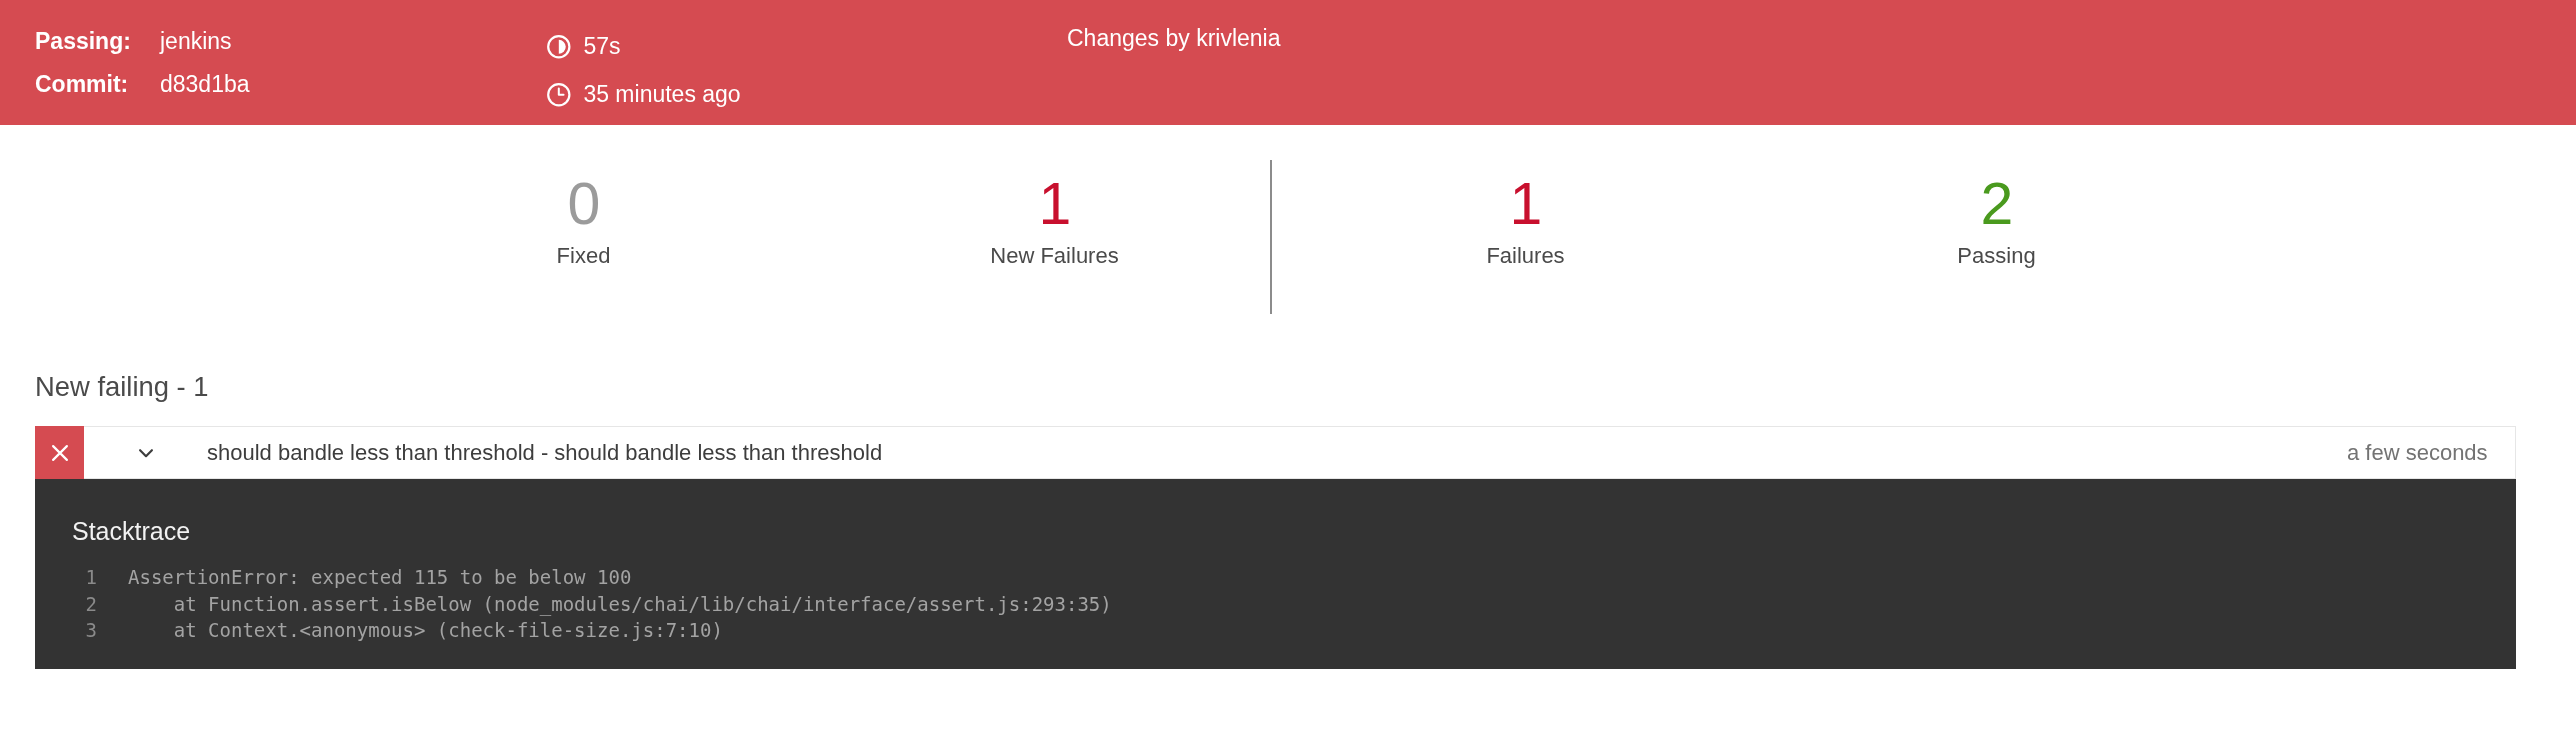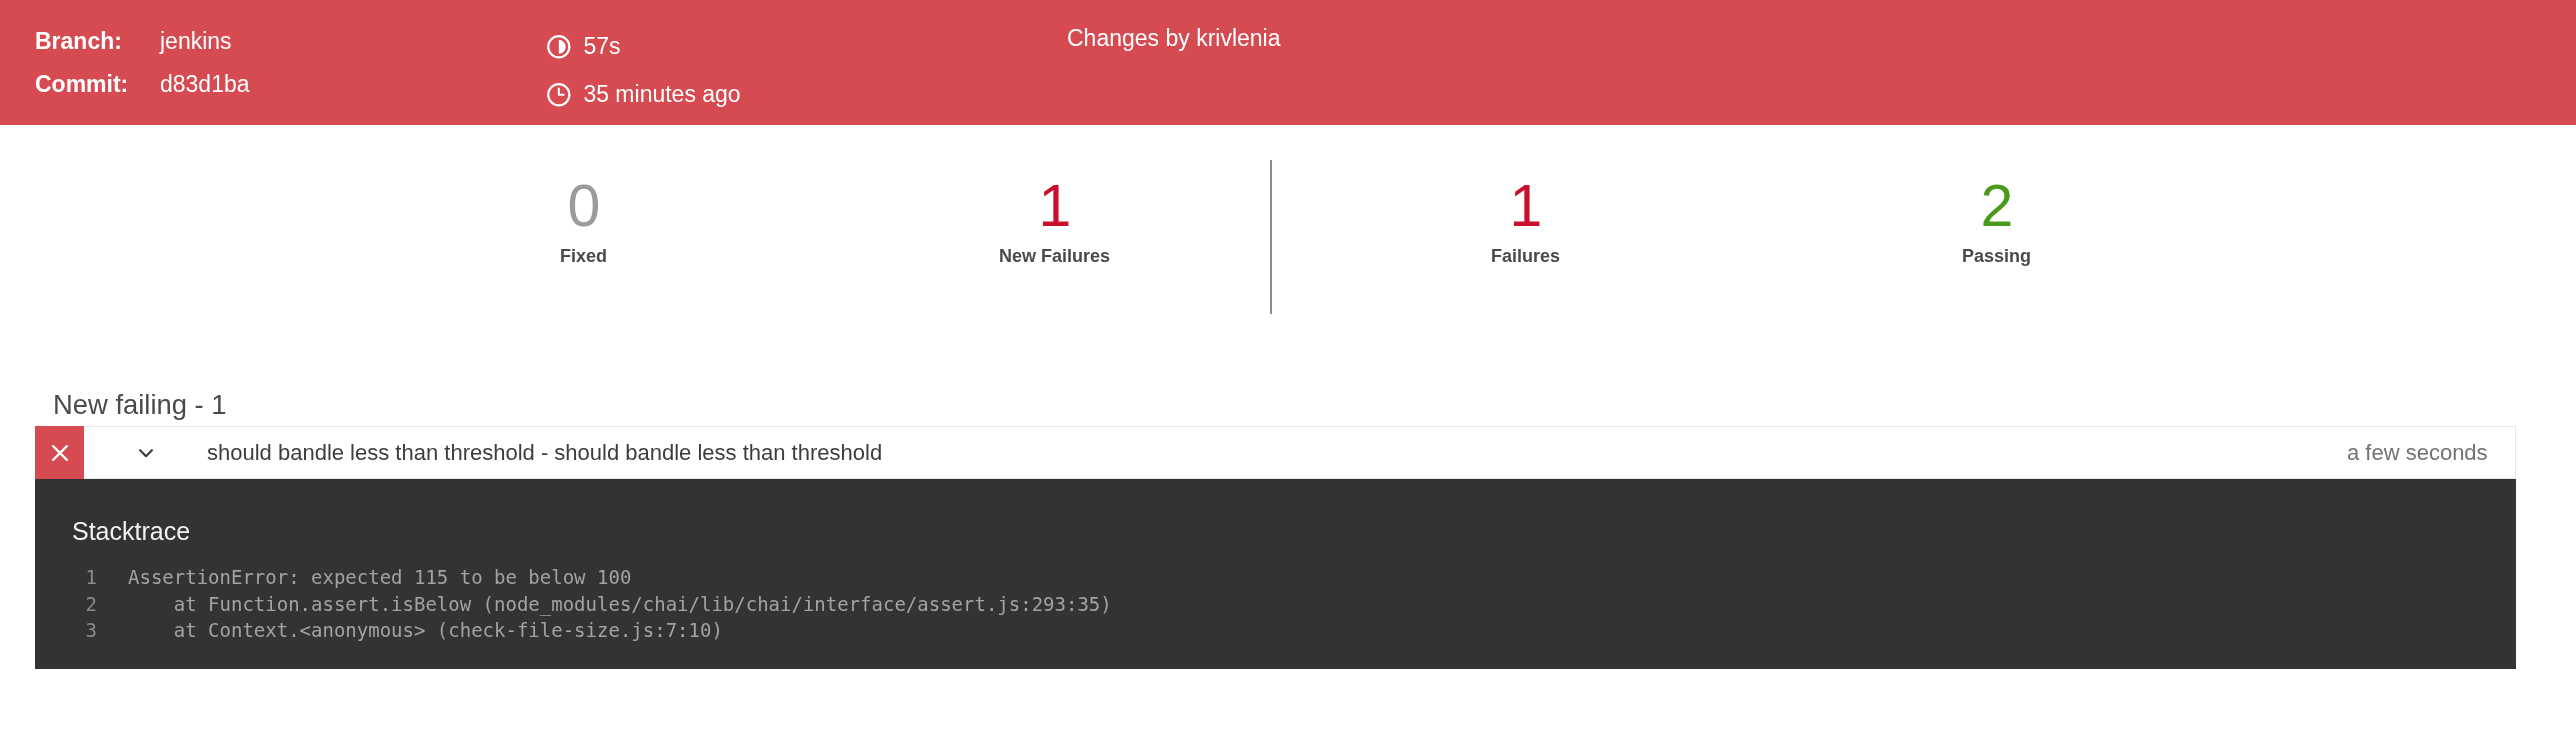--- a/index.html
+++ b/index.html
@@ -115,44 +115,43 @@
     font-size: 59px;
     line-height: 1;
     font-weight: normal;
     letter-spacing: -0.9px;
   }
   .stat-value.grey  { color: #9b9b9b; }
   .stat-value.red   { color: #c8102e; }
   .stat-value.green { color: #4a9a1e; }
   .stat-label {
     margin-top: 11px;
-    font-size: 18px;
+    font-size: 22px;
     line-height: 1;
     color: #4a4a4a;
-    font-weight: bold;
   }
   .stat-divider {
     position: absolute;
     left: 1270px;
     top: 35px;
     width: 1.8px;
     height: 154px;
     background: #8c8c8c;
   }
 
   
   .section-heading {
     position: absolute;
     left: 35px;
     top: 373px;
     font-size: 27.4px;
     line-height: 1;
     color: #4a4a4a;
     font-weight: normal;
-    margin: 18px;
+    margin: 0;
   }
 
   
   .result-list {
     position: absolute;
     left: 35px;
     top: 426px;
     width: 2481px;
   }
   .result-row {
@@ -241,21 +240,21 @@
     color: #a3a3a3;
   }
 </style>
 </head>
 <body>
 
 <div class="run-header">
 
   <div class="hdr-col-meta">
     <div class="meta-row">
-      <span class="meta-label">Branch:</span>
+      <span class="meta-label">Passing:</span>
       <span class="meta-value">jenkins</span>
     </div>
     <div class="meta-row">
       <span class="meta-label">Commit:</span>
       <span class="meta-value">d83d1ba</span>
     </div>
   </div>
 
   <div class="hdr-col-time">
     <div class="time-row">

